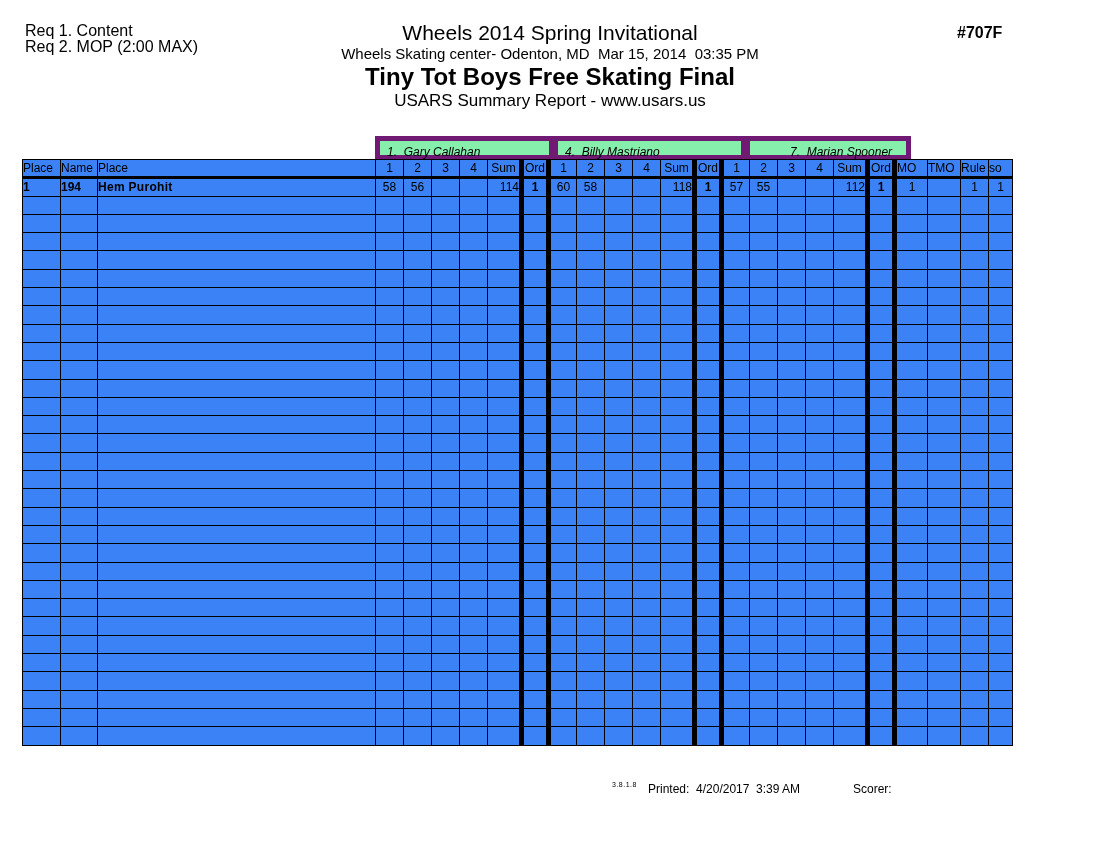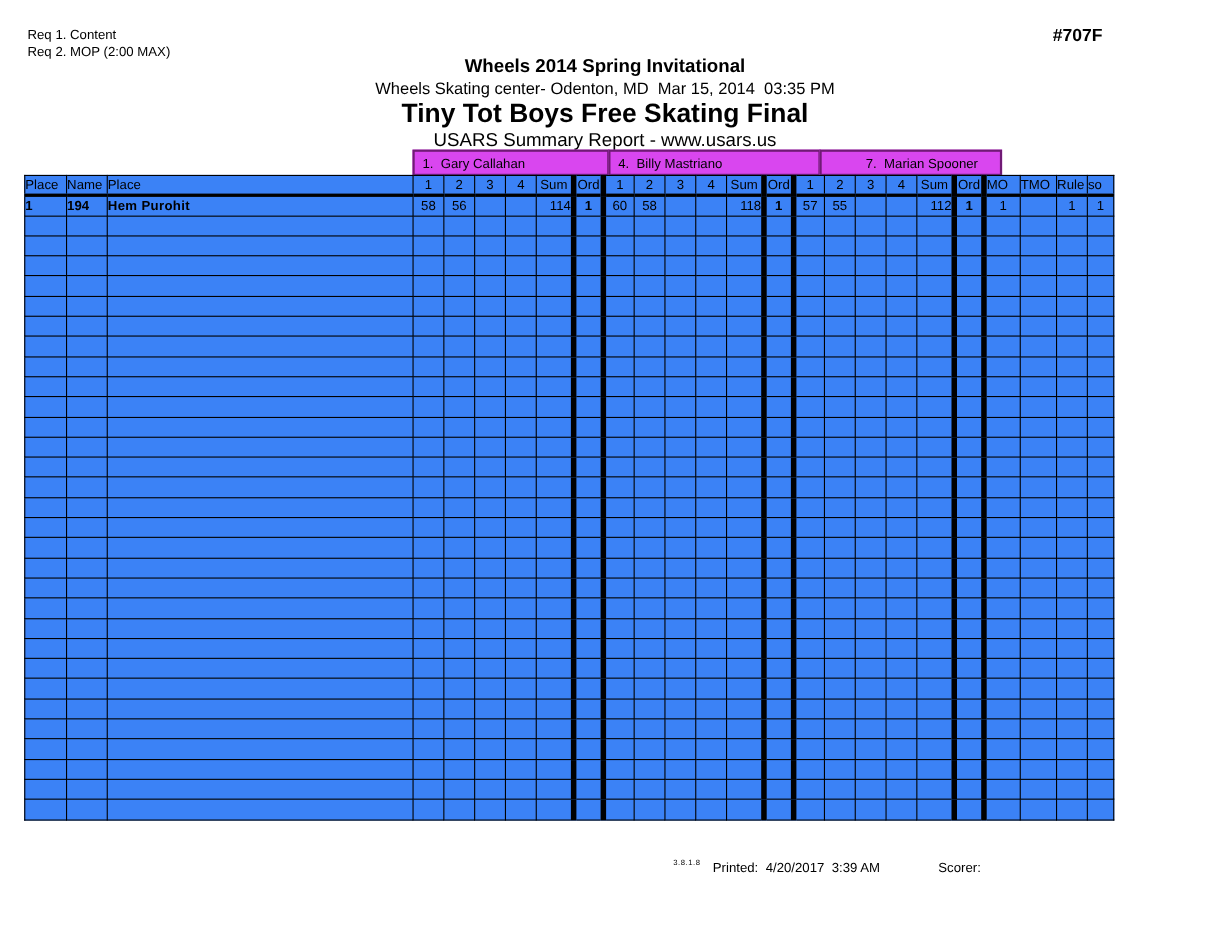--- a/index.html
+++ b/index.html
@@ -5,36 +5,36 @@
   * { margin:0; padding:0; box-sizing:border-box; }
   html,body { background:#fff; }
   body {
     width:1100px; height:850px; position:relative; overflow:hidden;
     font-family:"Liberation Sans","DejaVu Sans",sans-serif; color:#000;
   }
   .abs { position:absolute; }
   .pre { white-space:pre; }
 
   
-  .req { left:25px; top:23px; font-size:12px; line-height:16px; }
+  .req { left:25px; top:23px; font-size:16px; line-height:16px; }
 
   
   .titles { left:0; right:0; top:22px; text-align:center; }
-  .t1 { font-size:17px; font-weight:bold; line-height:22px;margin-top:27px; }
+  .t1 { font-size:21px; font-weight:normal; line-height:22px; }
   .t2 { font-size:15px; line-height:20px; }
   .t3 { font-size:24px; font-weight:bold; line-height:25px; }
   .t4 { font-size:17px; line-height:24px; }
 
   .evnum { left:957px; top:24px; font-size:16px; font-weight:bold; }
 
   
   .judges { left:375px; top:136px; display:flex; }
   .jbox {
-    height:24px; border:2px solid #701a75; background:#d946ef;
-    font-size:12px; line-height:22px; padding-left:7px; white-space:pre;
+    height:24px; border:5px solid #701a75; background:#86efac;
+    font-size:12px; line-height:22px; padding-left:7px; white-space:pre;font-style:italic;
   }
   .jbox + .jbox { margin-left:-1px; }
   .j1 { width:179px; } .j2 { width:193px; } .j3 { width:166px;padding-left:40px; }
 
   
   table.grid {
     position:absolute; left:22px; top:159px;
     border-collapse:collapse; table-layout:fixed; background:#3b82f6;
   }
   table.grid td {

